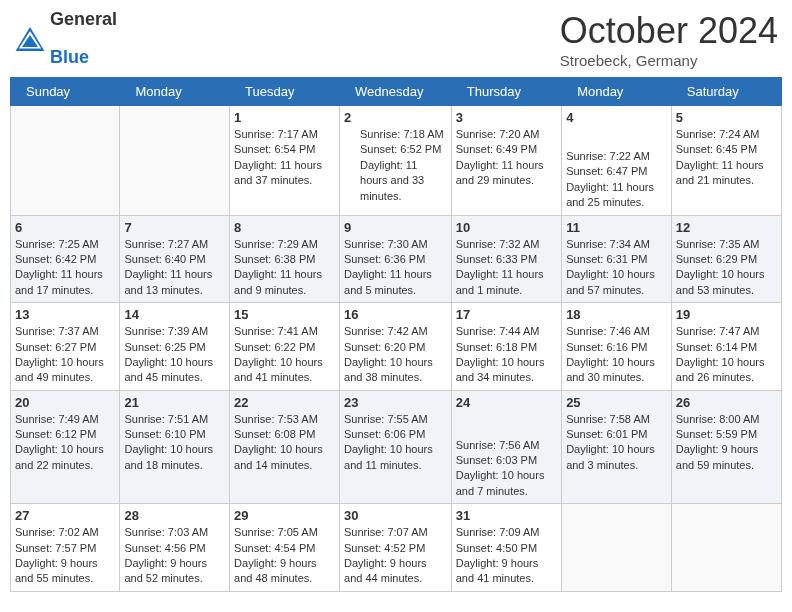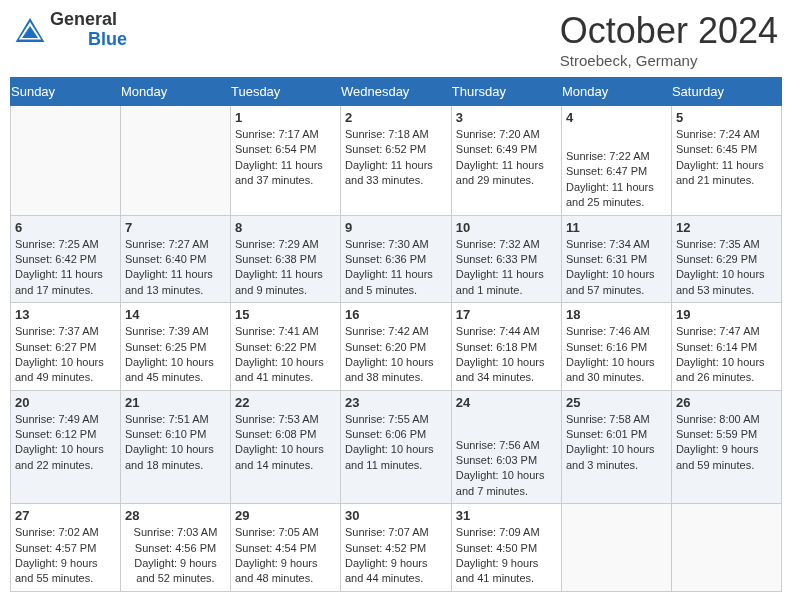--- a/index.html
+++ b/index.html
@@ -18,31 +18,31 @@
       padding: 0 4px;
     }
     .logo {
       display: flex;
       align-items: center;
     }
     .logo-text {
       display: flex;
       flex-direction: column;
       line-height: 1.1;
+      gap: 18px;
     }
     .logo-general {
       font-size: 18px;
       font-weight: bold;
       color: #333;
     }
     .logo-blue {
       font-size: 18px;
       font-weight: bold;
       color: #1a6fc4;
-      margin-left: 38px;
     }
     .logo-icon {
       width: 32px;
       height: 32px;
       margin-right: 4px;
     }
     .title-block {
       text-align: left;
     }
     .month-title {
@@ -55,21 +55,21 @@
       color: #555;
     }
     .calendar {
       width: 100%;
       border-collapse: collapse;
       font-size: 11px;
     }
     .calendar th {
       background-color: #2a6eb5;
       color: #fff;
-      padding: 6px 0;
+      padding: 6px 15px;
       text-align: left;
       font-size: 13px;
       font-weight: normal;
       border: 1px solid #2a6eb5;
     }
     .calendar td {
       border: 1px solid #ccc;
       vertical-align: top;
       padding: 4px;
       width: 113px;
@@ -132,21 +132,21 @@
         <td class="empty"></td>
         <td class="empty"></td>
         <td>
           <span class="day-num">1</span>
           <div class="day-info" style="white-space: pre-line;">Sunrise: 7:17 AM
 Sunset: 6:54 PM
 Daylight: 11 hours and 37 minutes.</div>
         </td>
         <td>
           <span class="day-num">2</span>
-          <div class="day-info" style="white-space: pre-line;">Sunrise: 7:18 AM
+          <div class="day-info" style="white-space: pre-line; margin-left: 16px;">Sunrise: 7:18 AM
 Sunset: 6:52 PM
 Daylight: 11 hours and 33 minutes.</div>
         </td>
         <td>
           <span class="day-num">3</span>
           <div class="day-info" style="white-space: pre-line;">Sunrise: 7:20 AM
 Sunset: 6:49 PM
 Daylight: 11 hours and 29 minutes.</div>
         </td>
         <td>
@@ -291,26 +291,26 @@
           <span class="day-num">26</span>
           <div class="day-info" style="white-space: pre-line;">Sunrise: 8:00 AM
 Sunset: 5:59 PM
 Daylight: 9 hours and 59 minutes.</div>
         </td>
       </tr>
       <tr>
         <td>
           <span class="day-num">27</span>
           <div class="day-info" style="white-space: pre-line;">Sunrise: 7:02 AM
-Sunset: 4:57 PM
+Sunset: 7:57 PM
 Daylight: 9 hours and 55 minutes.</div>
         </td>
         <td>
           <span class="day-num">28</span>
-          <div class="day-info" style="white-space: pre-line; text-align: center;">Sunrise: 7:03 AM
+          <div class="day-info" style="white-space: pre-line;">Sunrise: 7:03 AM
 Sunset: 4:56 PM
 Daylight: 9 hours and 52 minutes.</div>
         </td>
         <td>
           <span class="day-num">29</span>
           <div class="day-info" style="white-space: pre-line;">Sunrise: 7:05 AM
 Sunset: 4:54 PM
 Daylight: 9 hours and 48 minutes.</div>
         </td>
         <td>

